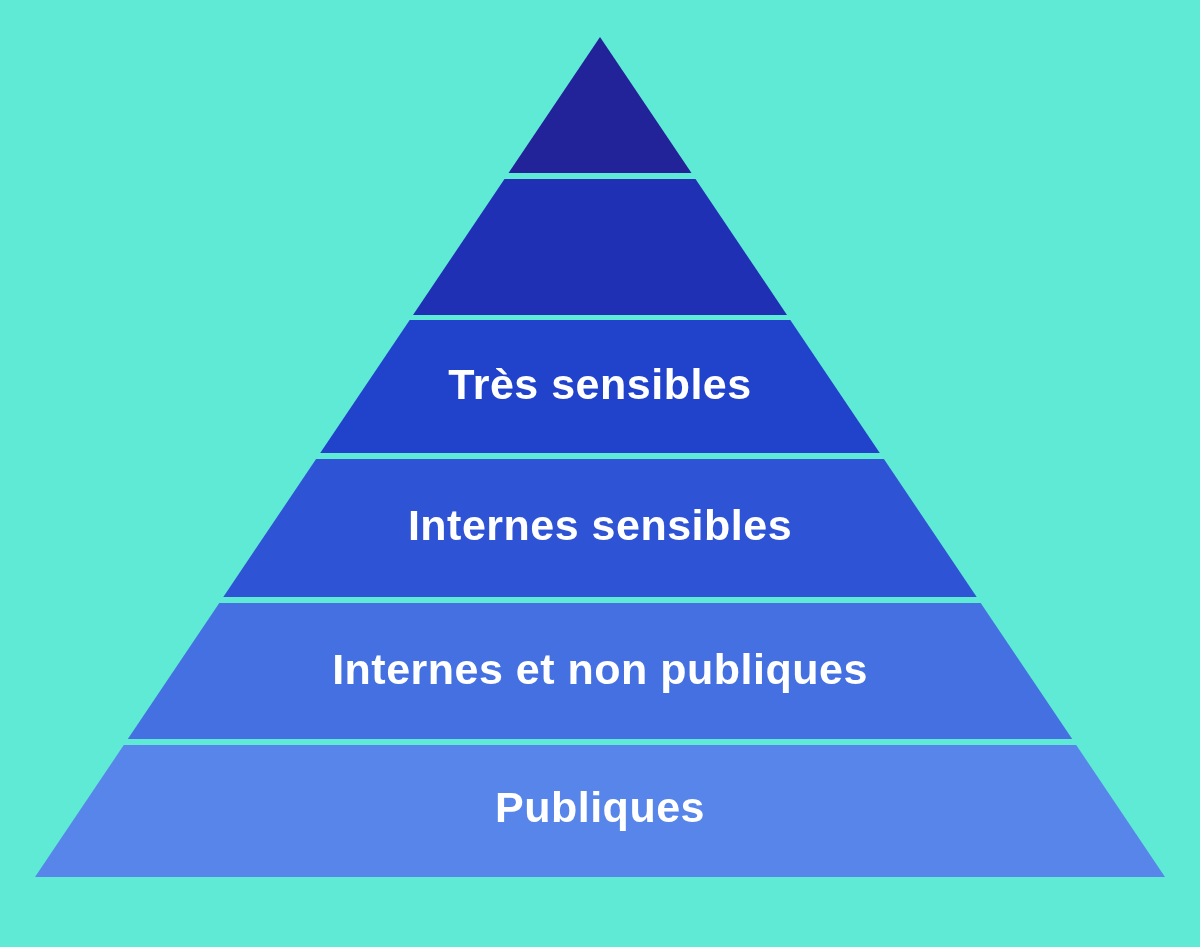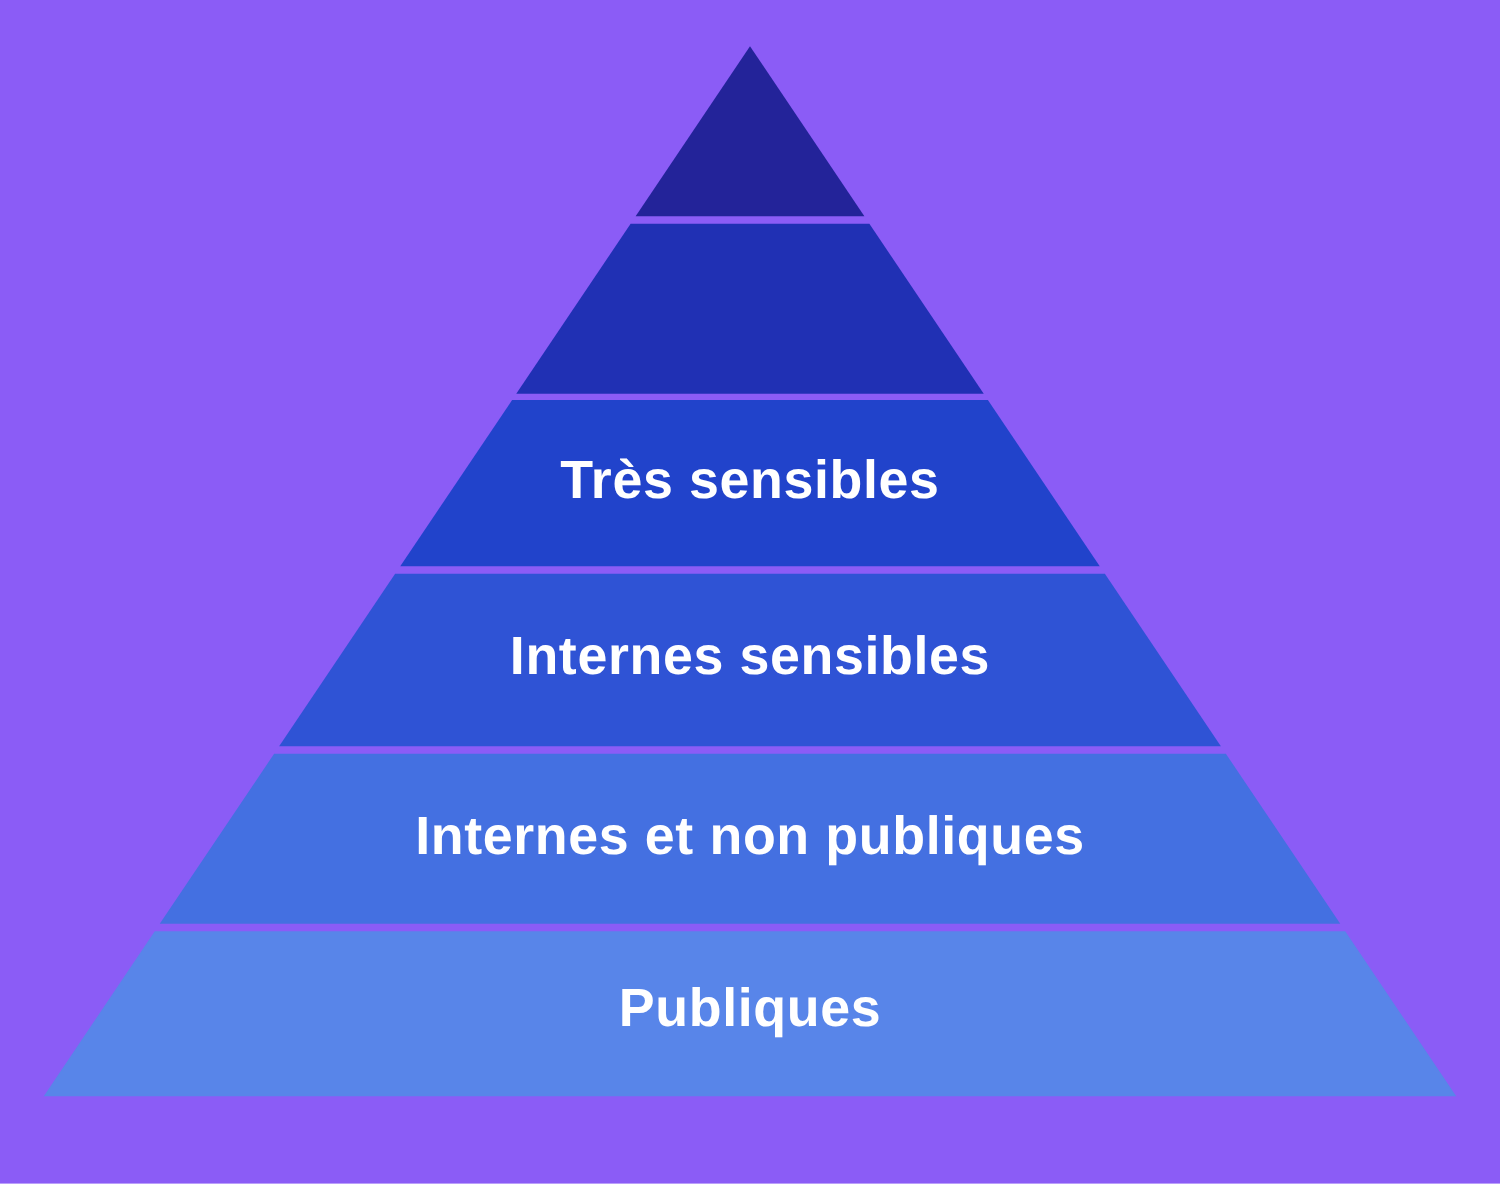--- a/index.html
+++ b/index.html
@@ -5,21 +5,21 @@
   html, body {
     margin: 0;
     padding: 0;
     background: #ffffff;
     font-family: "Liberation Sans", sans-serif;
   }
   .canvas {
     position: relative;
     width: 1200px;
     height: 947px;
-    background: #8b5cf6;
+    background: #5eead4;
     overflow: hidden;
     text-decoration: underline;
   }
   svg { display: block; }
   .level-label {
     font-family: "Liberation Sans", sans-serif;
     font-weight: 700;
     font-size: 43px;
     letter-spacing: 0.5px;
   }

